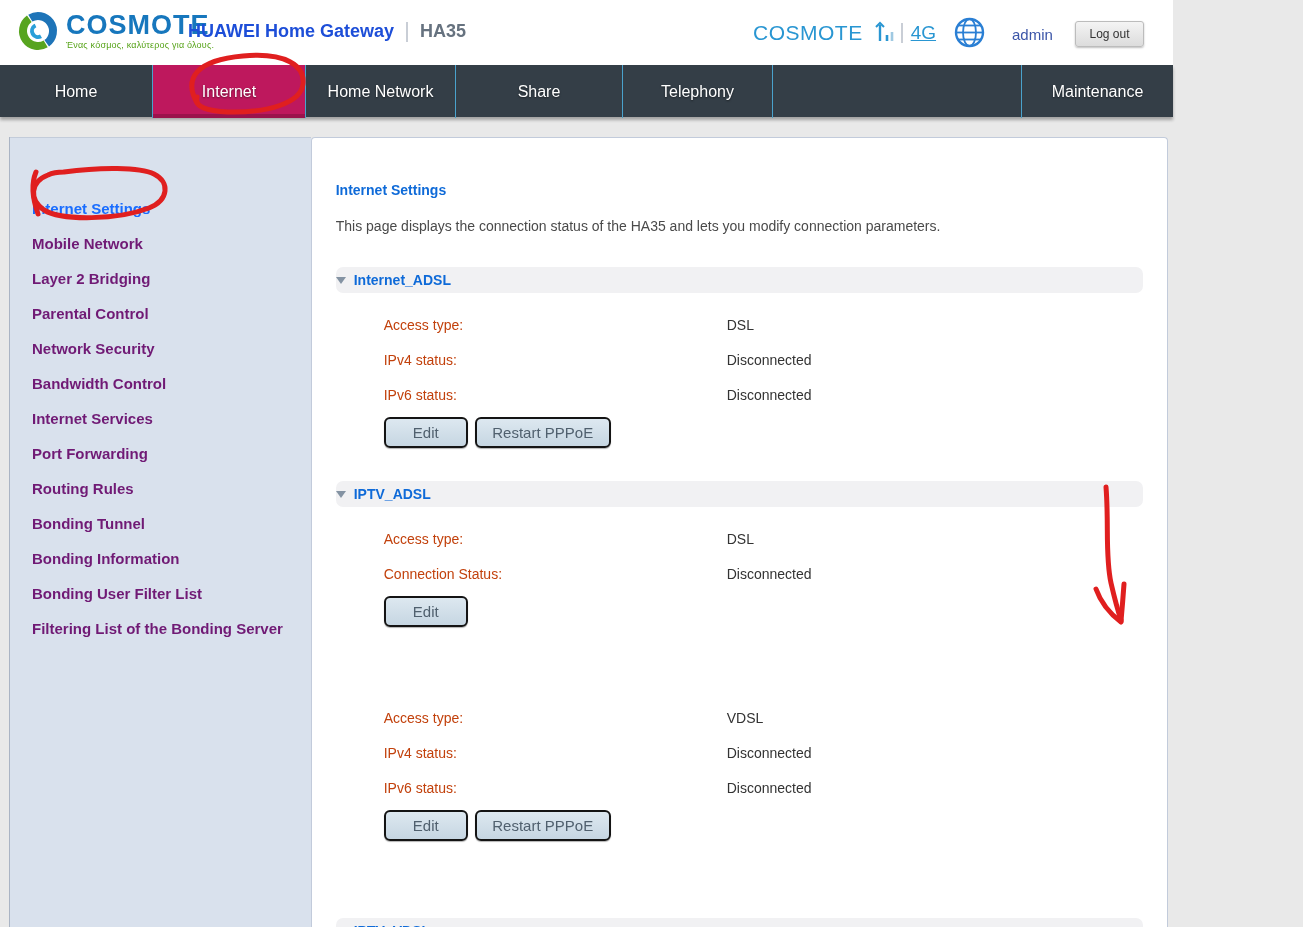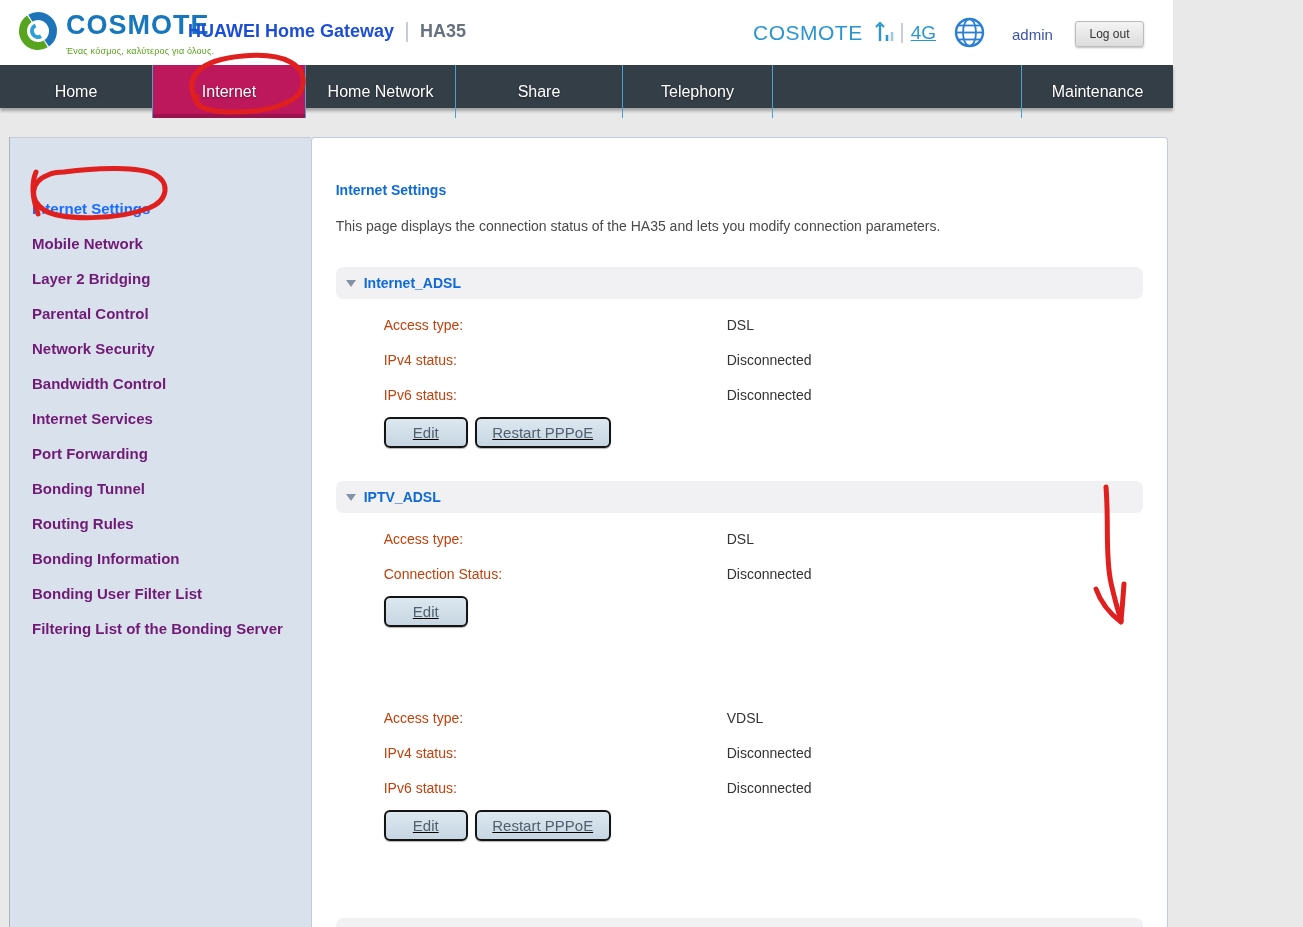--- a/index.html
+++ b/index.html
@@ -13,21 +13,21 @@
 
   
   .header {
     position:absolute; left:0; top:0; width:1173px; height:65px;
     background:#ffffff;
   }
   .logo-wrap { position:absolute; left:16px; top:9px; display:flex; align-items:flex-start; }
   .logo-swirl { width:44px; height:44px; }
   .logo-textcol { margin-left:6px; padding-top:3px; }
   .brand-name { font-size:27px; font-weight:bold; color:#1777bd; letter-spacing:1px; line-height:26px; }
-  .brand-tagline { font-size:9px; color:#56a318; margin-top:8px; letter-spacing:0.2px; }
+  .brand-tagline { font-size:9px; color:#56a318; margin-top:2px; letter-spacing:0.2px; }
 
   .gw-title-wrap { position:absolute; left:188px; top:21px; display:flex; align-items:center; }
   .gw-title { font-size:18px; font-weight:bold; color:#1d4ed8; }
   .gw-sep { width:2px; height:20px; background:#c9ced6; margin:0 12px; }
   .gw-model { font-size:18px; font-weight:bold; color:#66727f; }
 
   .hdr-status { position:absolute; left:753px; top:0; height:65px; display:flex; align-items:center; }
   .carrier-name { font-size:21px; color:#2996d2; letter-spacing:0.5px; }
   .sig-icon { margin-left:8px; }
   .hdr-vsep { width:2px; height:20px; background:#c9ced6; margin:0 8px 0 4px; }
@@ -38,21 +38,21 @@
   .logout-btn {
     position:absolute; left:1075px; top:21px; width:69px; height:26px;
     background:linear-gradient(#f4f4f4,#dcdcdc);
     border:1px solid #bcbcbc; border-radius:3px;
     box-shadow:0 1px 2px rgba(0,0,0,0.25);
     font-size:12px; color:#333; text-align:center; line-height:24px; cursor:pointer;
   }
 
   
   .nav {
-    position:absolute; left:0; top:65px; width:1173px; height:43px;
+    position:absolute; left:0; top:65px; width:1173px; height:52px;
     background:#343e47; display:flex;
     box-shadow:0 3px 3px rgba(0,0,0,0.30);
   }
   .nav-tab {
     height:53px; display:flex; align-items:center; justify-content:center;
     color:#ffffff; font-size:16px; cursor:pointer;
     border-left:1px solid #4aa2cc;
     text-shadow:0 1px 2px rgba(0,0,0,0.5);
   }
   .nav-tab:first-child { border-left:none; }
@@ -85,34 +85,34 @@
     position:relative; width:858px; height:100%;
     background:#ffffff;
     border:1px solid #c2cbdb; border-bottom:none;
     border-radius:4px 4px 0 0;
   }
   .panel-title { position:absolute; left:24px; top:44px; font-size:14px; font-weight:bold; color:#0e6ad8; }
   .panel-desc  { position:absolute; left:24px; top:80px; font-size:14px; color:#4a4a4a; }
 
   .section { position:absolute; left:24px; width:807px; }
   .sec-head {
-    height:32px; background:#f1f1f3; border-radius:7px;
-    display:flex; align-items:center; padding-left:10px; cursor:pointer;
+    height:26px; background:#f1f1f3; border-radius:7px;
+    display:flex; align-items:center; cursor:pointer;
   }
   .tri-down {
     width:0; height:0;
     border-left:5px solid transparent; border-right:5px solid transparent;
     border-top:7px solid #8493a3;
   }
   .sec-title { margin-left:8px; font-size:14px; font-weight:bold; color:#0e6ad8; }
 
   .row-label { position:absolute; left:48px; font-size:14px; color:#c2410c; }
   .row-value { position:absolute; left:391px; font-size:14px; color:#333333; }
 
-  .btn-row { position:absolute; left:48px; display:flex; gap:7px;text-decoration:underline; }
+  .btn-row { position:absolute; left:48px; display:flex; gap:7px; }
   .gw-btn {
     height:31px; background:linear-gradient(#dde8f0,#c6d6e2);
     border:2px solid #141414; border-radius:6px;
     font-size:15px; color:#50606e; text-align:center; cursor:pointer;
     display:flex; align-items:center; justify-content:center;
     box-shadow:0 1px 1px rgba(0,0,0,0.3);
     font-family:"Liberation Sans", sans-serif;
   }
   .btn-edit { width:84px; }
   .btn-restart { width:136px; }
@@ -178,22 +178,22 @@
 <div class="content">
   <div class="sidebar">
     <div class="side-item active">Internet Settings</div>
     <div class="side-item">Mobile Network</div>
     <div class="side-item">Layer 2 Bridging</div>
     <div class="side-item">Parental Control</div>
     <div class="side-item">Network Security</div>
     <div class="side-item">Bandwidth Control</div>
     <div class="side-item">Internet Services</div>
     <div class="side-item">Port Forwarding</div>
+    <div class="side-item">Routing Rules</div>
     <div class="side-item">Bonding Tunnel</div>
-    <div class="side-item">Routing Rules</div>
     <div class="side-item">Bonding Information</div>
     <div class="side-item">Bonding User Filter List</div>
     <div class="side-item">Filtering List of the Bonding Server</div>
   </div>
 
   <div class="panel">
     <div class="panel-title">Internet Settings</div>
     <div class="panel-desc">This page displays the connection status of the HA35 and lets you modify connection parameters.</div>
 
     <div class="section" style="top:129px; height:185px;">

